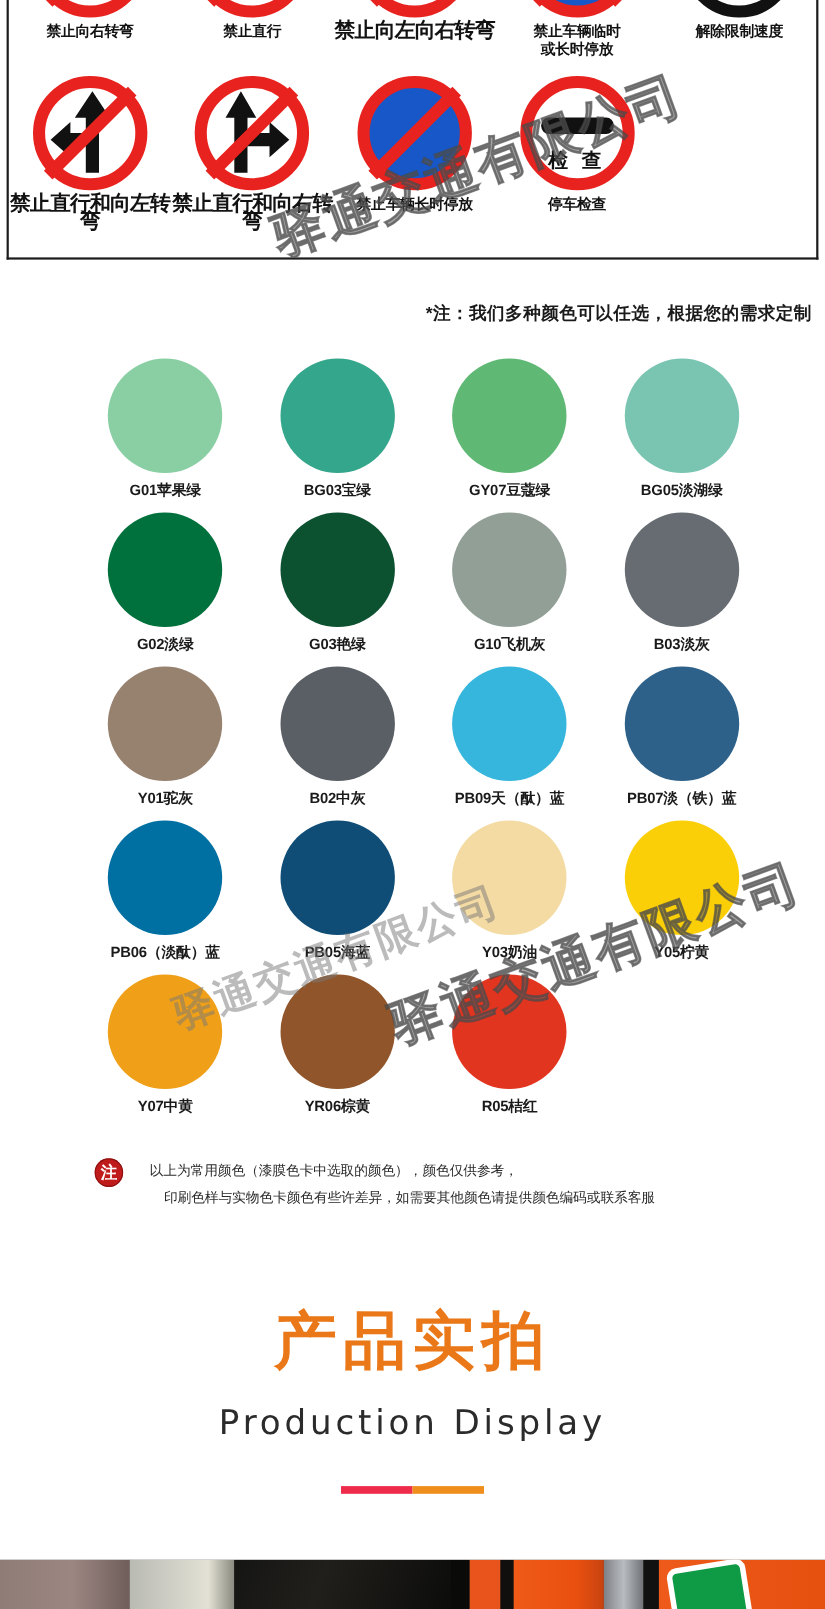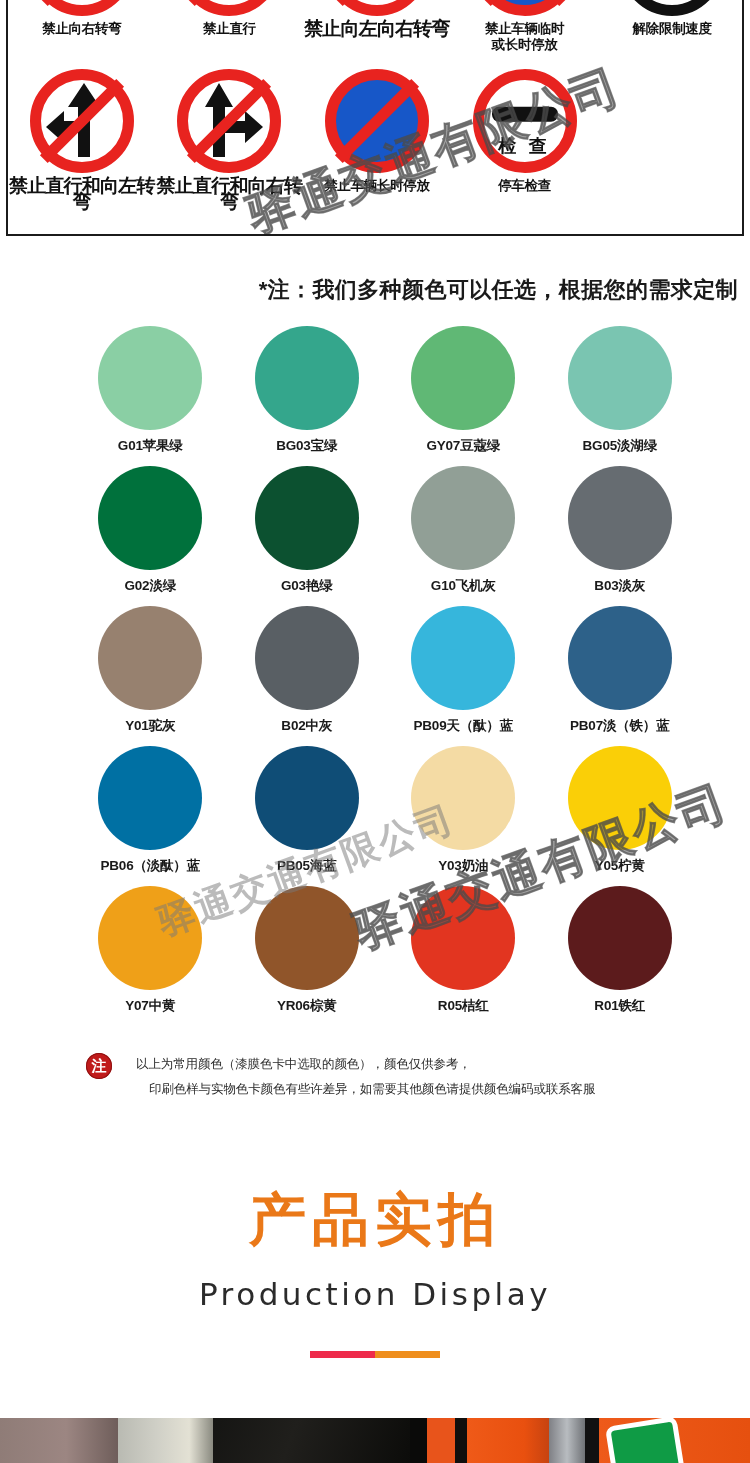--- a/index.html
+++ b/index.html
@@ -109,21 +109,21 @@
     color: #111;
   }
   .arrow-svg { position:absolute; inset:0; }
 
   
   .note-top {
     position: absolute;
     left: 0; right: 12px;
     top: 275px;
     text-align: right;
-    font-size: 22px;
+    font-size: 16px;
     font-weight: bold;
     color: #1a1a1a;
     letter-spacing: 0.4px;
   }
 
   
   .swatch-grid {
     position: absolute;
     left: 72px;
     top: 326px;
@@ -464,24 +464,20 @@
       <div class="swatch-dot" style="background: rgb(239, 160, 24);"></div>
       <div class="swatch-name">Y07中黄</div>
     </div>
     <div class="swatch-cell">
       <div class="swatch-dot" style="background: rgb(144, 85, 42);"></div>
       <div class="swatch-name">YR06棕黄</div>
     </div>
     <div class="swatch-cell">
       <div class="swatch-dot" style="background: rgb(226, 53, 32);"></div>
       <div class="swatch-name">R05桔红</div>
-    </div>
-    <div class="swatch-cell">
-      <div class="swatch-dot" style="background: rgb(92, 27, 28);"></div>
-      <div class="swatch-name">R01铁红</div>
     </div>
   </div>
 
 </div>
 
 <div class="watermark wm2">驿通交通有限公司</div>
 <div class="watermark wm3">驿通交通有限公司</div>
 
 <div class="footnote">
   <div class="note-badge">注</div>

